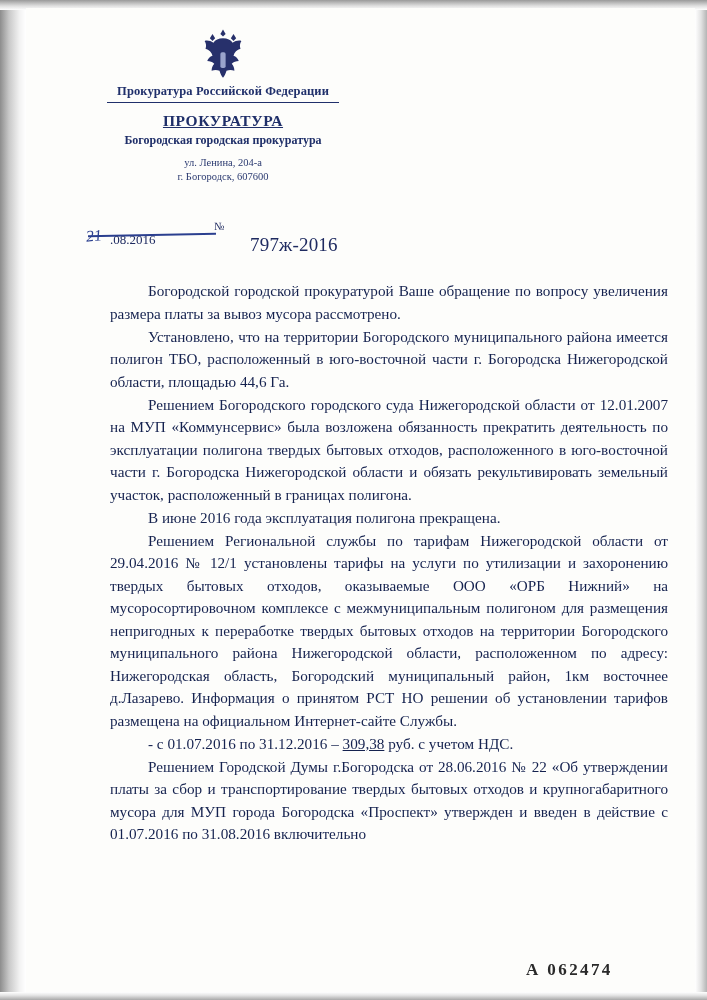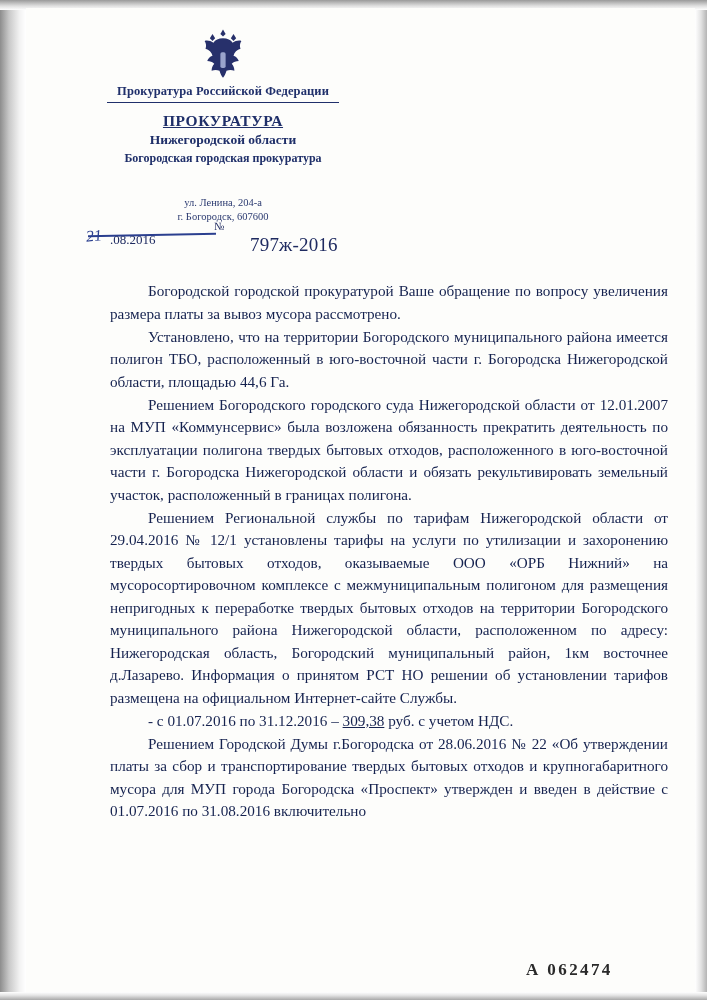--- a/index.html
+++ b/index.html
@@ -94,21 +94,21 @@
     color: #1f2f69;
     margin-top: 2px;
   }
   .org-line4 {
     font-weight: bold;
     font-size: 12px;
     color: #1f2f69;
     margin-top: 3px;
   }
   .address {
-    margin-top: 30px;
+    margin-top: 8px;
     font-size: 10.5px;
     color: #2b3a70;
     line-height: 1.35;
   }
 
   
   .addressee {
     position: absolute;
     left: 388px;
     top: 60px;
@@ -224,21 +224,20 @@
           <path d="M32 4 L35 9 L32 12 L29 9 Z"></path>
           <path d="M20 9 L23 14 L20 17 L17 14 Z"></path>
           <path d="M44 9 L47 14 L44 17 L41 14 Z"></path>
           <path d="M32 14 c-5 0 -9 2 -11 5 c-3 -2 -7 -3 -10 -2 c2 3 2 6 1 9 c4 1 7 4 8 8 c-3 1 -5 3 -6 6 c3 0 6 1 8 3 c-2 2 -3 5 -3 8 c3 -1 6 -1 9 0 c1 3 2 6 4 8 c2 -2 3 -5 4 -8 c3 -1 6 -1 9 0 c0 -3 -1 -6 -3 -8 c2 -2 5 -3 8 -3 c-1 -3 -3 -5 -6 -6 c1 -4 4 -7 8 -8 c-1 -3 -1 -6 1 -9 c-3 -1 -7 0 -10 2 c-2 -3 -6 -5 -11 -5 z"></path>
           <rect x="29" y="30" width="6" height="18" rx="2" fill="#9aa3cc"></rect>
         </g>
       </svg>
       <div class="org-line1">Прокуратура Российской Федерации</div>
       <div class="org-rule"></div>
       <div class="org-line2">ПРОКУРАТУРА</div>
-      <div class="org-line3">Нижегородской области</div>
       <div class="org-line4">Богородская городская прокуратура</div>
       <div class="address">
         <div>ул. Ленина, 204-а</div>
         <div>г. Богородск, 607600</div>
       </div>
     </div>
 
 
     <div class="underline-strike"></div>
     <div class="datenum">
@@ -247,20 +246,21 @@
         <span class="printdate">.08.2016</span>
       </span>
       <span class="nsign">№</span>
       <span class="regnum">797ж-2016</span>
     </div>
 
     <div class="body">
       <p>Богородской городской прокуратурой Ваше обращение по вопросу увеличения размера платы за вывоз мусора рассмотрено.</p>
       <p>Установлено, что на территории Богородского муниципального района имеется полигон ТБО, расположенный в юго-восточной части г. Богородска Нижегородской области, площадью 44,6 Га.</p>
       <p>Решением Богородского городского суда Нижегородской области от 12.01.2007 на МУП «Коммунсервис» была возложена обязанность прекратить деятельность по эксплуатации полигона твердых бытовых отходов, расположенного в юго-восточной части г. Богородска Нижегородской области и обязать рекультивировать земельный участок, расположенный в границах полигона.</p>
+      <p>В июне 2016 года эксплуатация полигона прекращена.</p>
       <p>Решением Региональной службы по тарифам Нижегородской области от 29.04.2016 № 12/1 установлены тарифы на услуги по утилизации и захоронению твердых бытовых отходов, оказываемые ООО «ОРБ Нижний» на мусоросортировочном комплексе с межмуниципальным полигоном для размещения непригодных к переработке твердых бытовых отходов на территории Богородского муниципального района Нижегородской области, расположенном по адресу: Нижегородская область, Богородский муниципальный район, 1км восточнее д.Лазарево. Информация о принятом РСТ НО решении об установлении тарифов размещена на официальном Интернет-сайте Службы.</p>
       <p class="dash">- с 01.07.2016 по 31.12.2016 – <span class="u">309,38</span> руб. с учетом НДС.</p>
       <p>Решением Городской Думы г.Богородска от 28.06.2016 № 22 «Об утверждении платы за сбор и транспортирование твердых бытовых отходов и крупногабаритного мусора для МУП города Богородска «Проспект» утвержден и введен в действие с 01.07.2016 по 31.08.2016 включительно</p>
     </div>
 
     <div class="serial">А 062474</div>
   </div>
 </div>
 
 </body></html>

